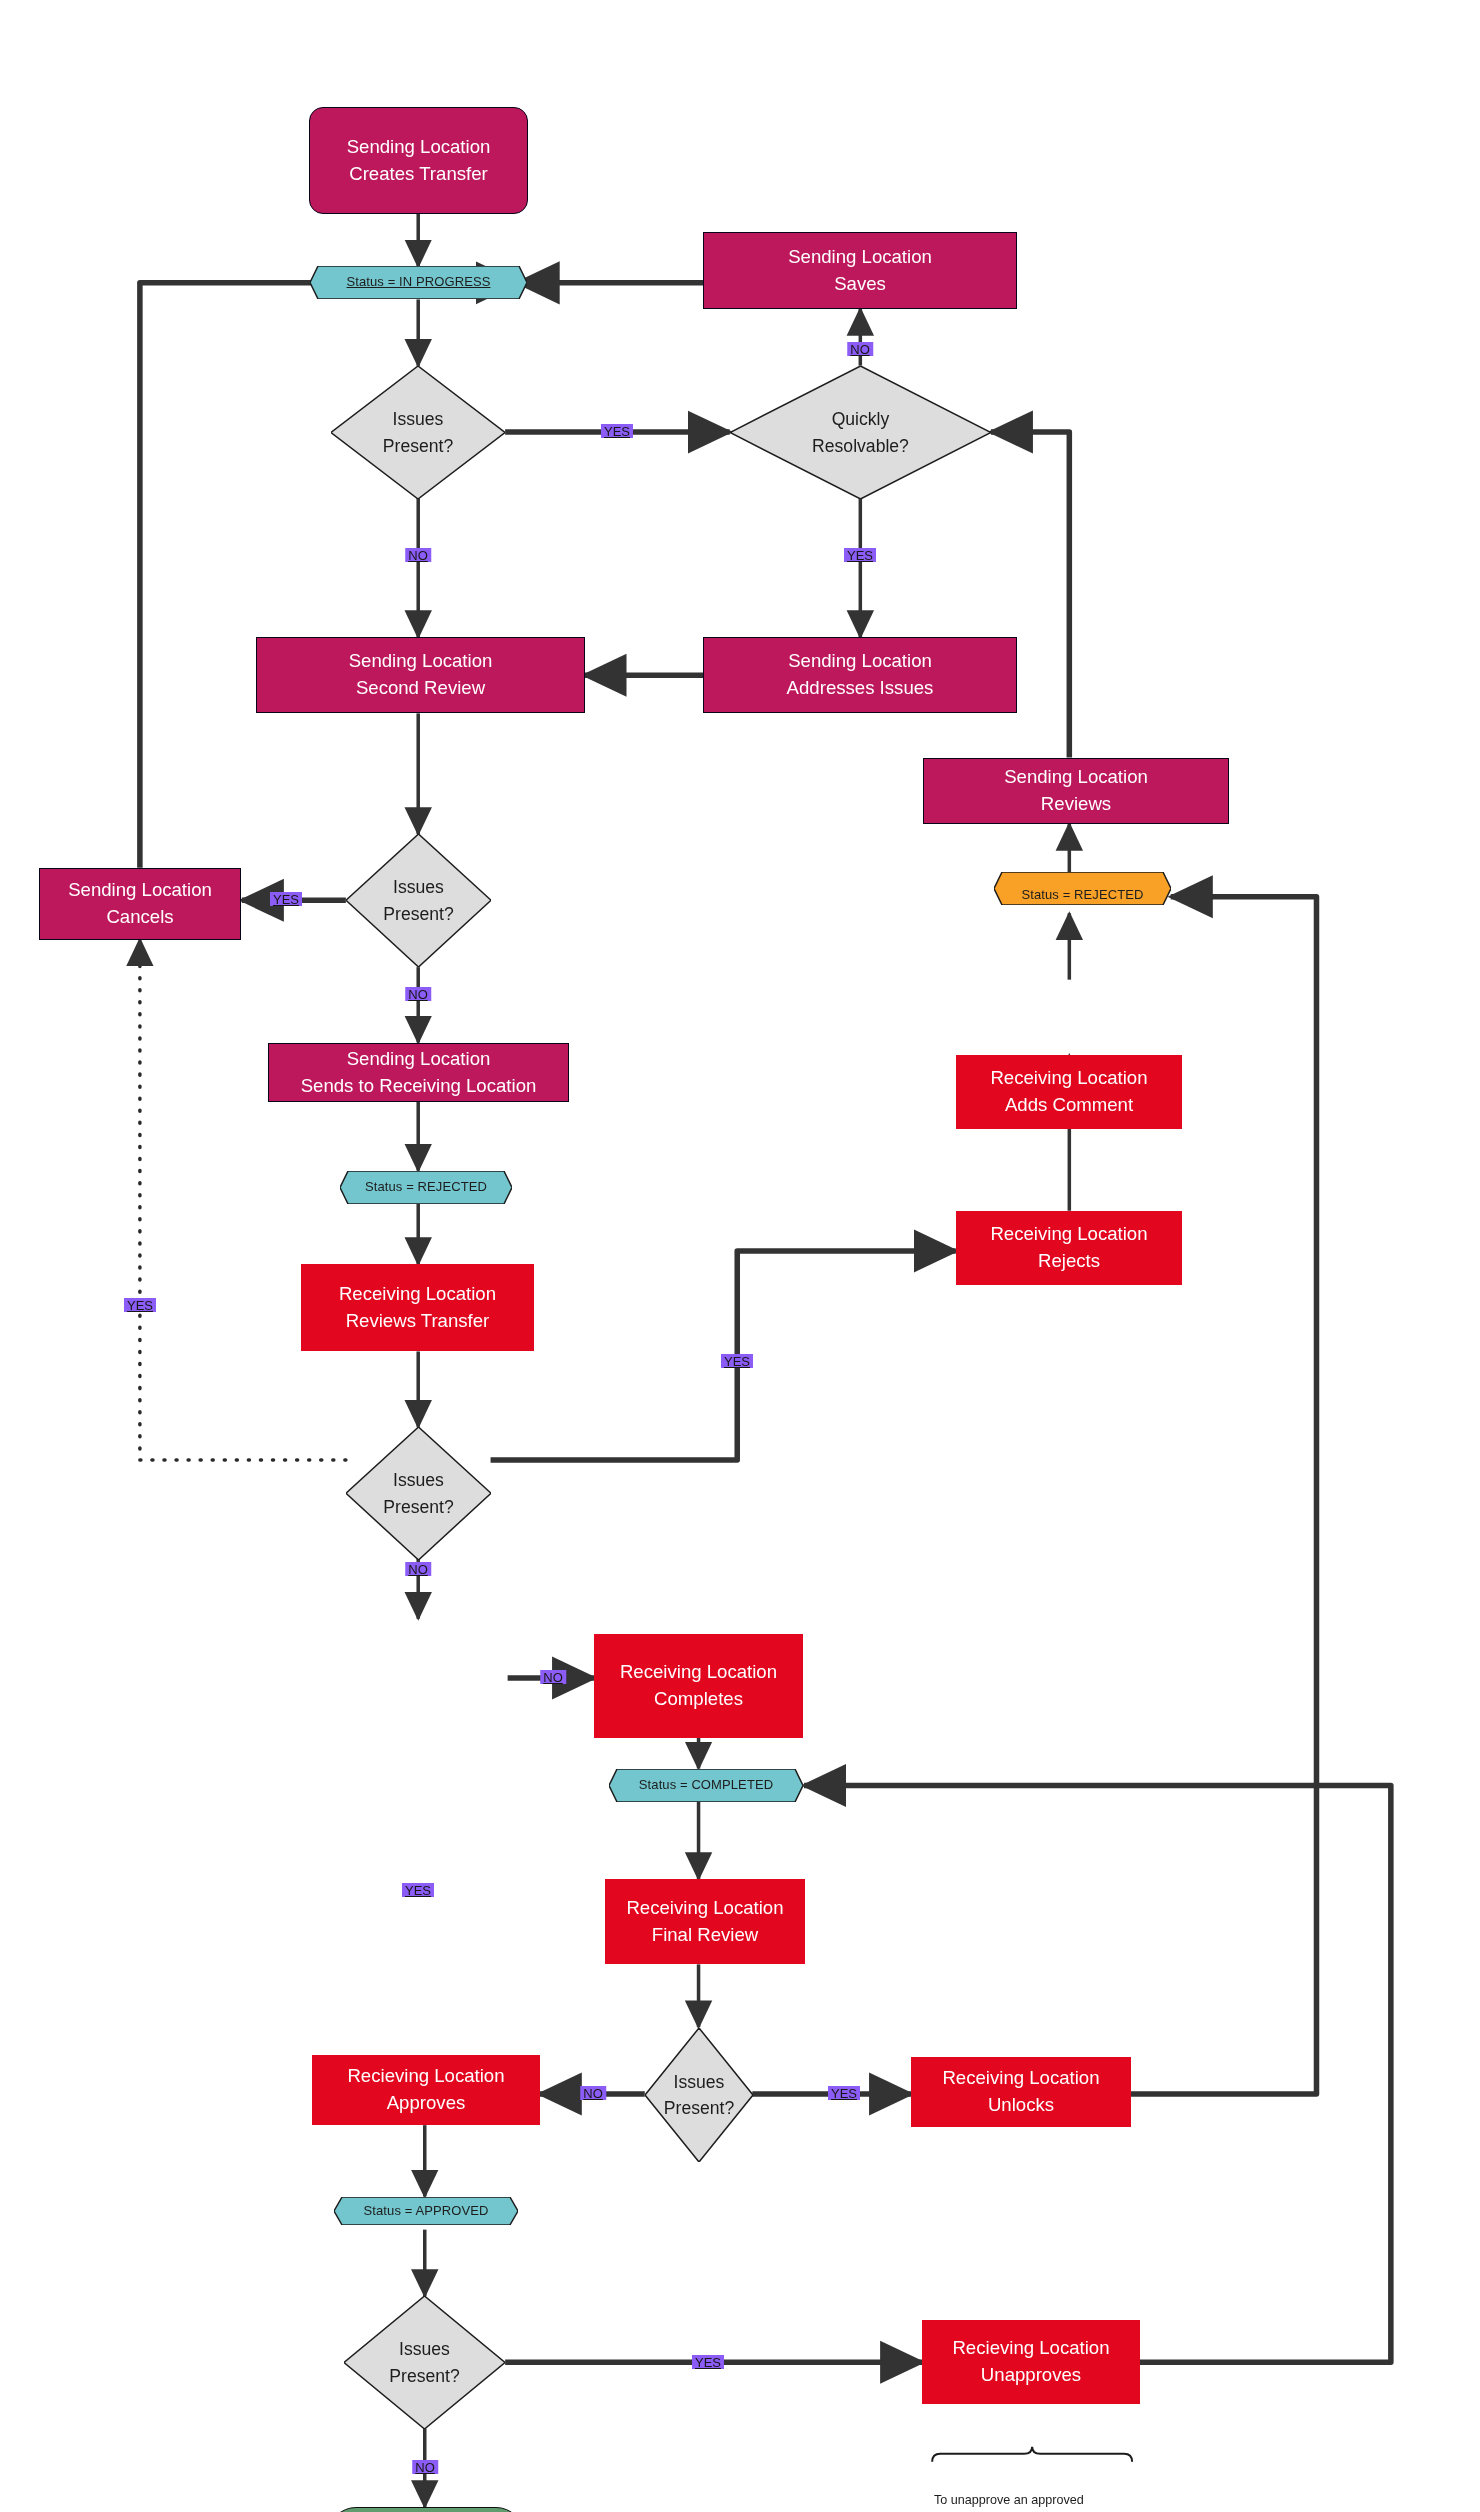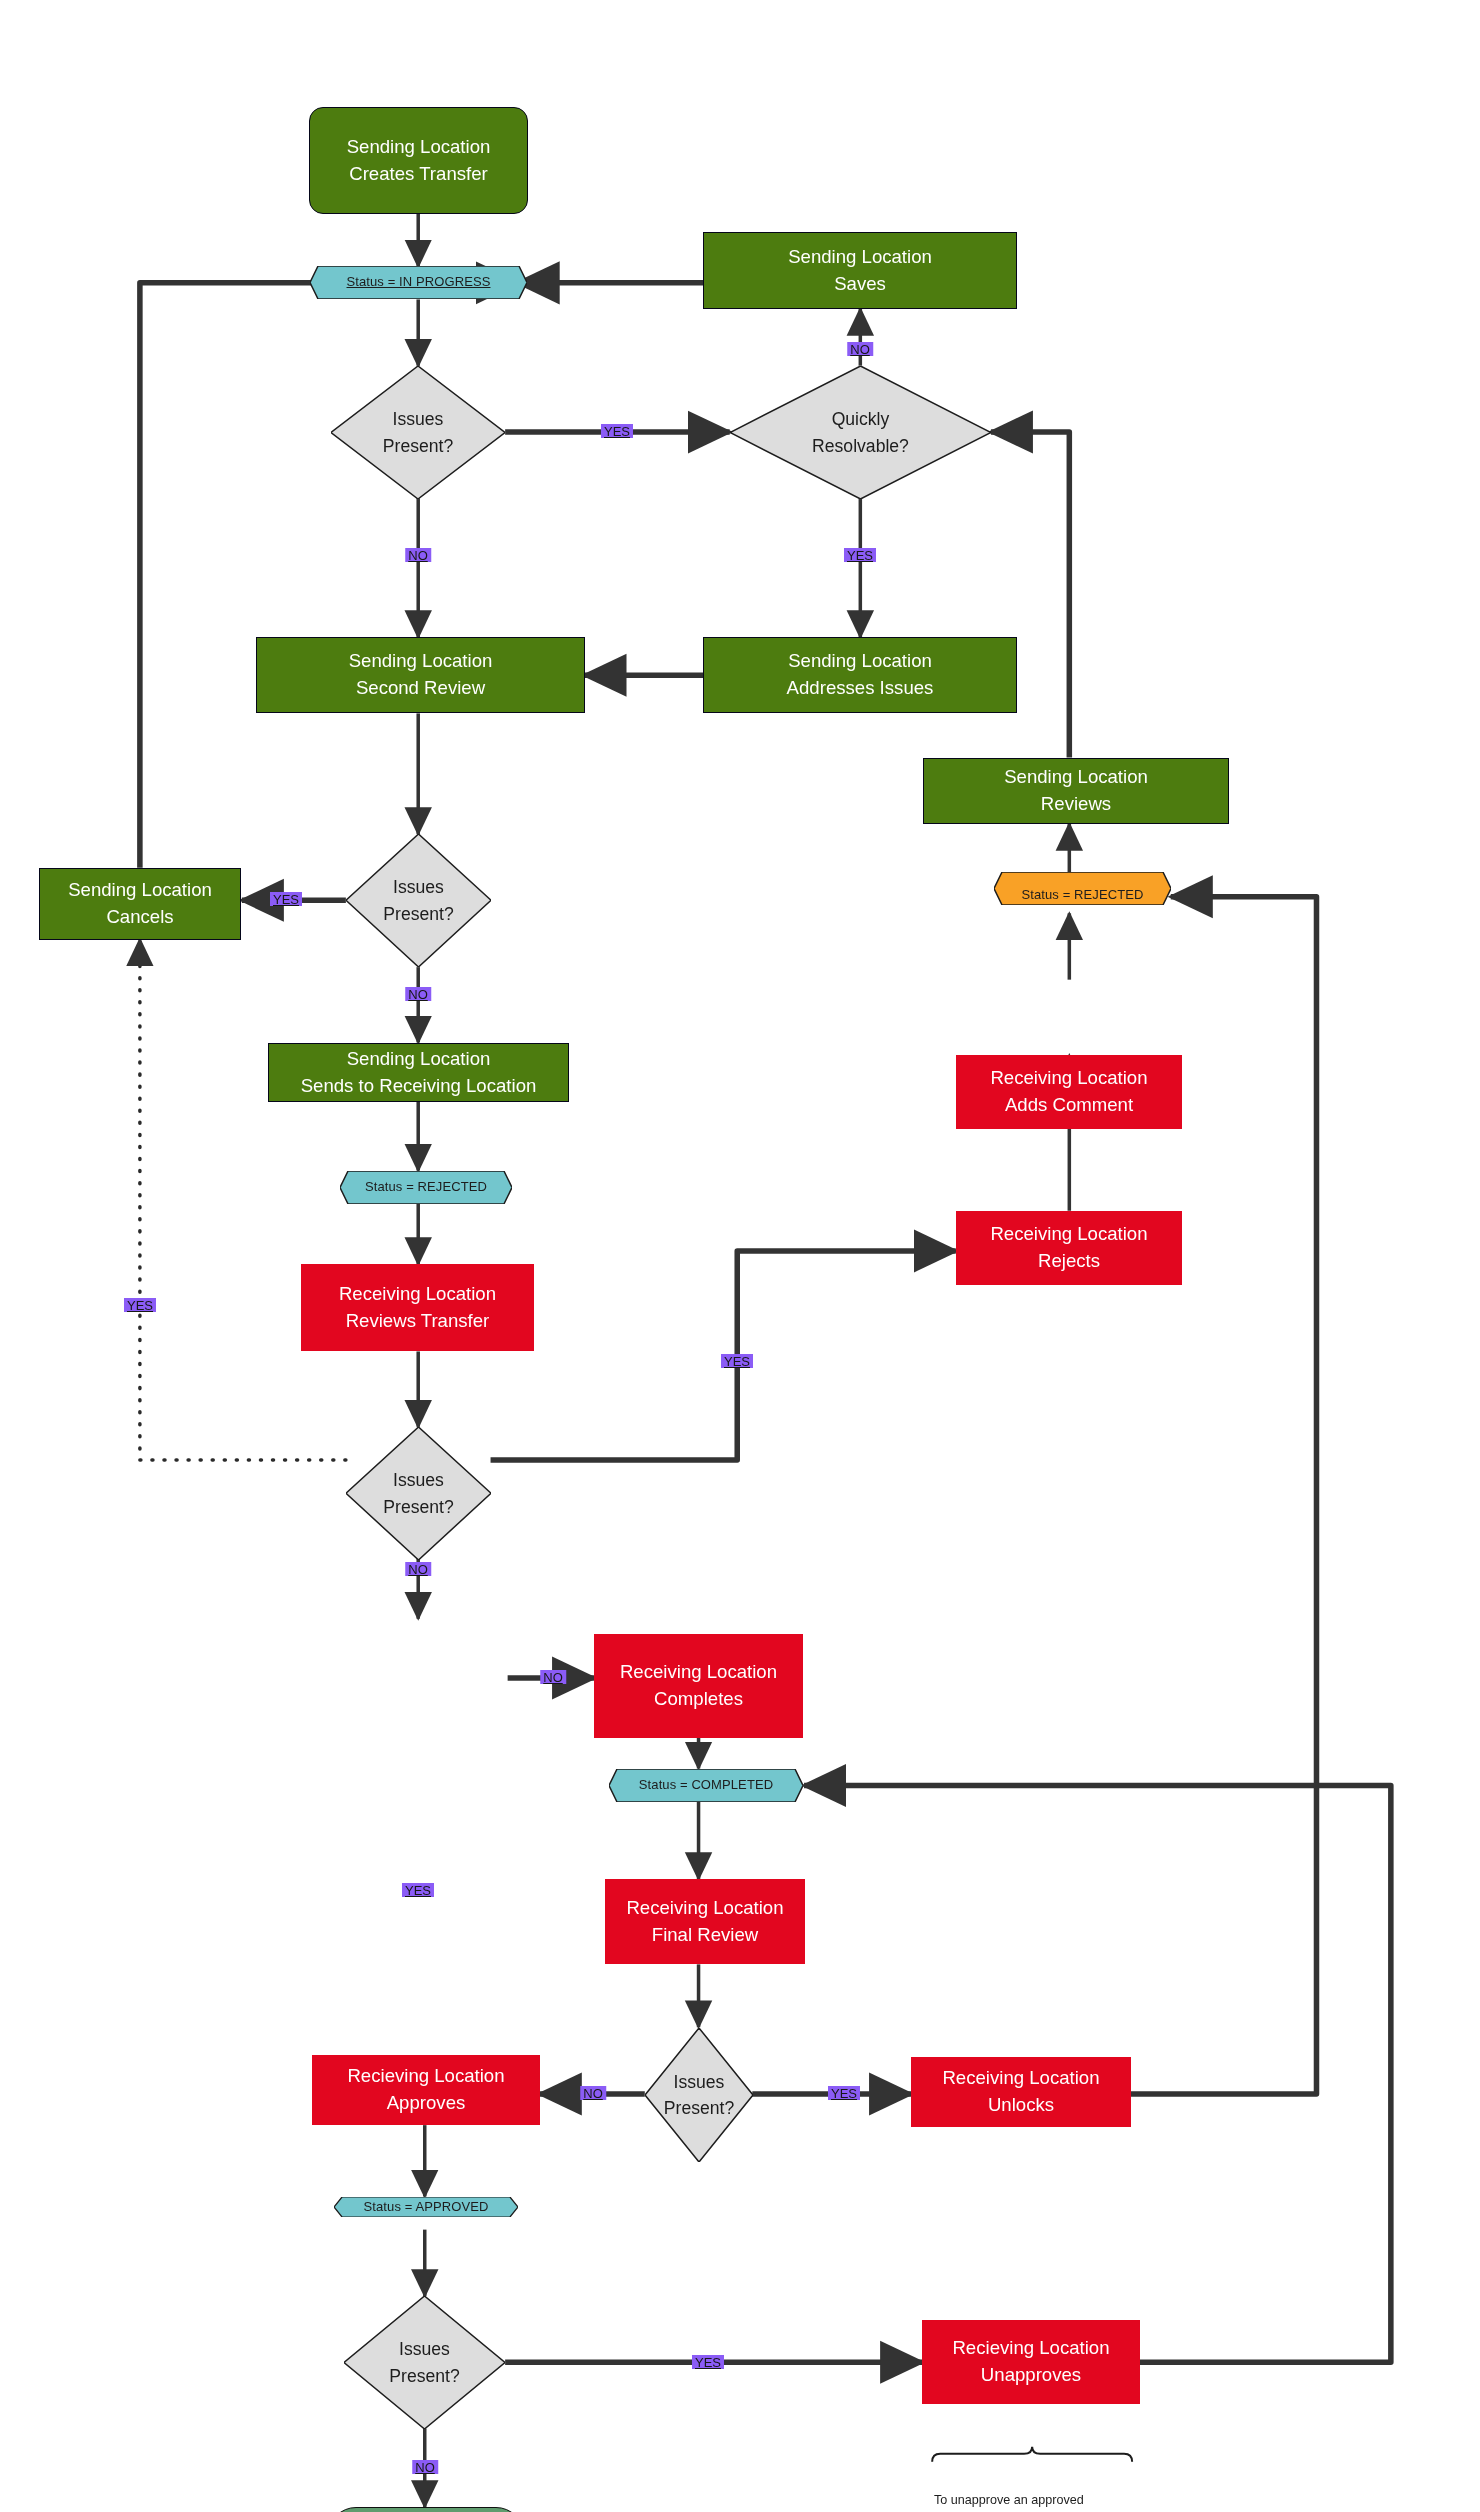--- a/index.html
+++ b/index.html
@@ -30,21 +30,21 @@
     box-sizing: border-box;
     display: flex;
     align-items: center;
     justify-content: center;
     text-align: center;
     line-height: 1.45;
     white-space: pre-line;
   }
   
   .proc-dark {
-    background: #4d7c0f;
+    background: #be185d;
     color: #ffffff;
     font-size: 18.6px;
     border: 0.5px solid #05061a;
   }
   .proc-dark.rounded {
     border-radius: 14px;
   }
   
   .proc-red {
     background: #e2061f;
@@ -344,21 +344,21 @@
     </svg>
     <span class="dlabel">Issues
 Present?</span>
   </div>
 
   <div class="node proc-red" style="left:911px; top:2057px; width:220px; height:70px;">
     <span>Receiving Location
 Unlocks</span>
   </div>
 
-  <div class="node status" style="left:334px; top:2197px; width:184px; height:20px;">
+  <div class="node status" style="left:334px; top:2197px; width:184px; height:28px;">
     <svg class="sshape" viewBox="0 0 366 66" preserveAspectRatio="none">
       <polygon points="16,0 350,0 366,33 350,66 16,66 0,33" fill="#73c6cd" stroke="#1d1d1d" stroke-width="3"></polygon>
     </svg>
     <span class="slabel">Status  = APPROVED</span>
   </div>
 
   <div class="node decision" style="left:344px; top:2296px; width:161px; height:133px;">
     <svg class="dshape" viewBox="0 0 320 264" preserveAspectRatio="none">
       <polygon points="160,0 320,132 160,264 0,132" fill="#dddddd" stroke="#1d1d1d" stroke-width="3"></polygon>
     </svg>

